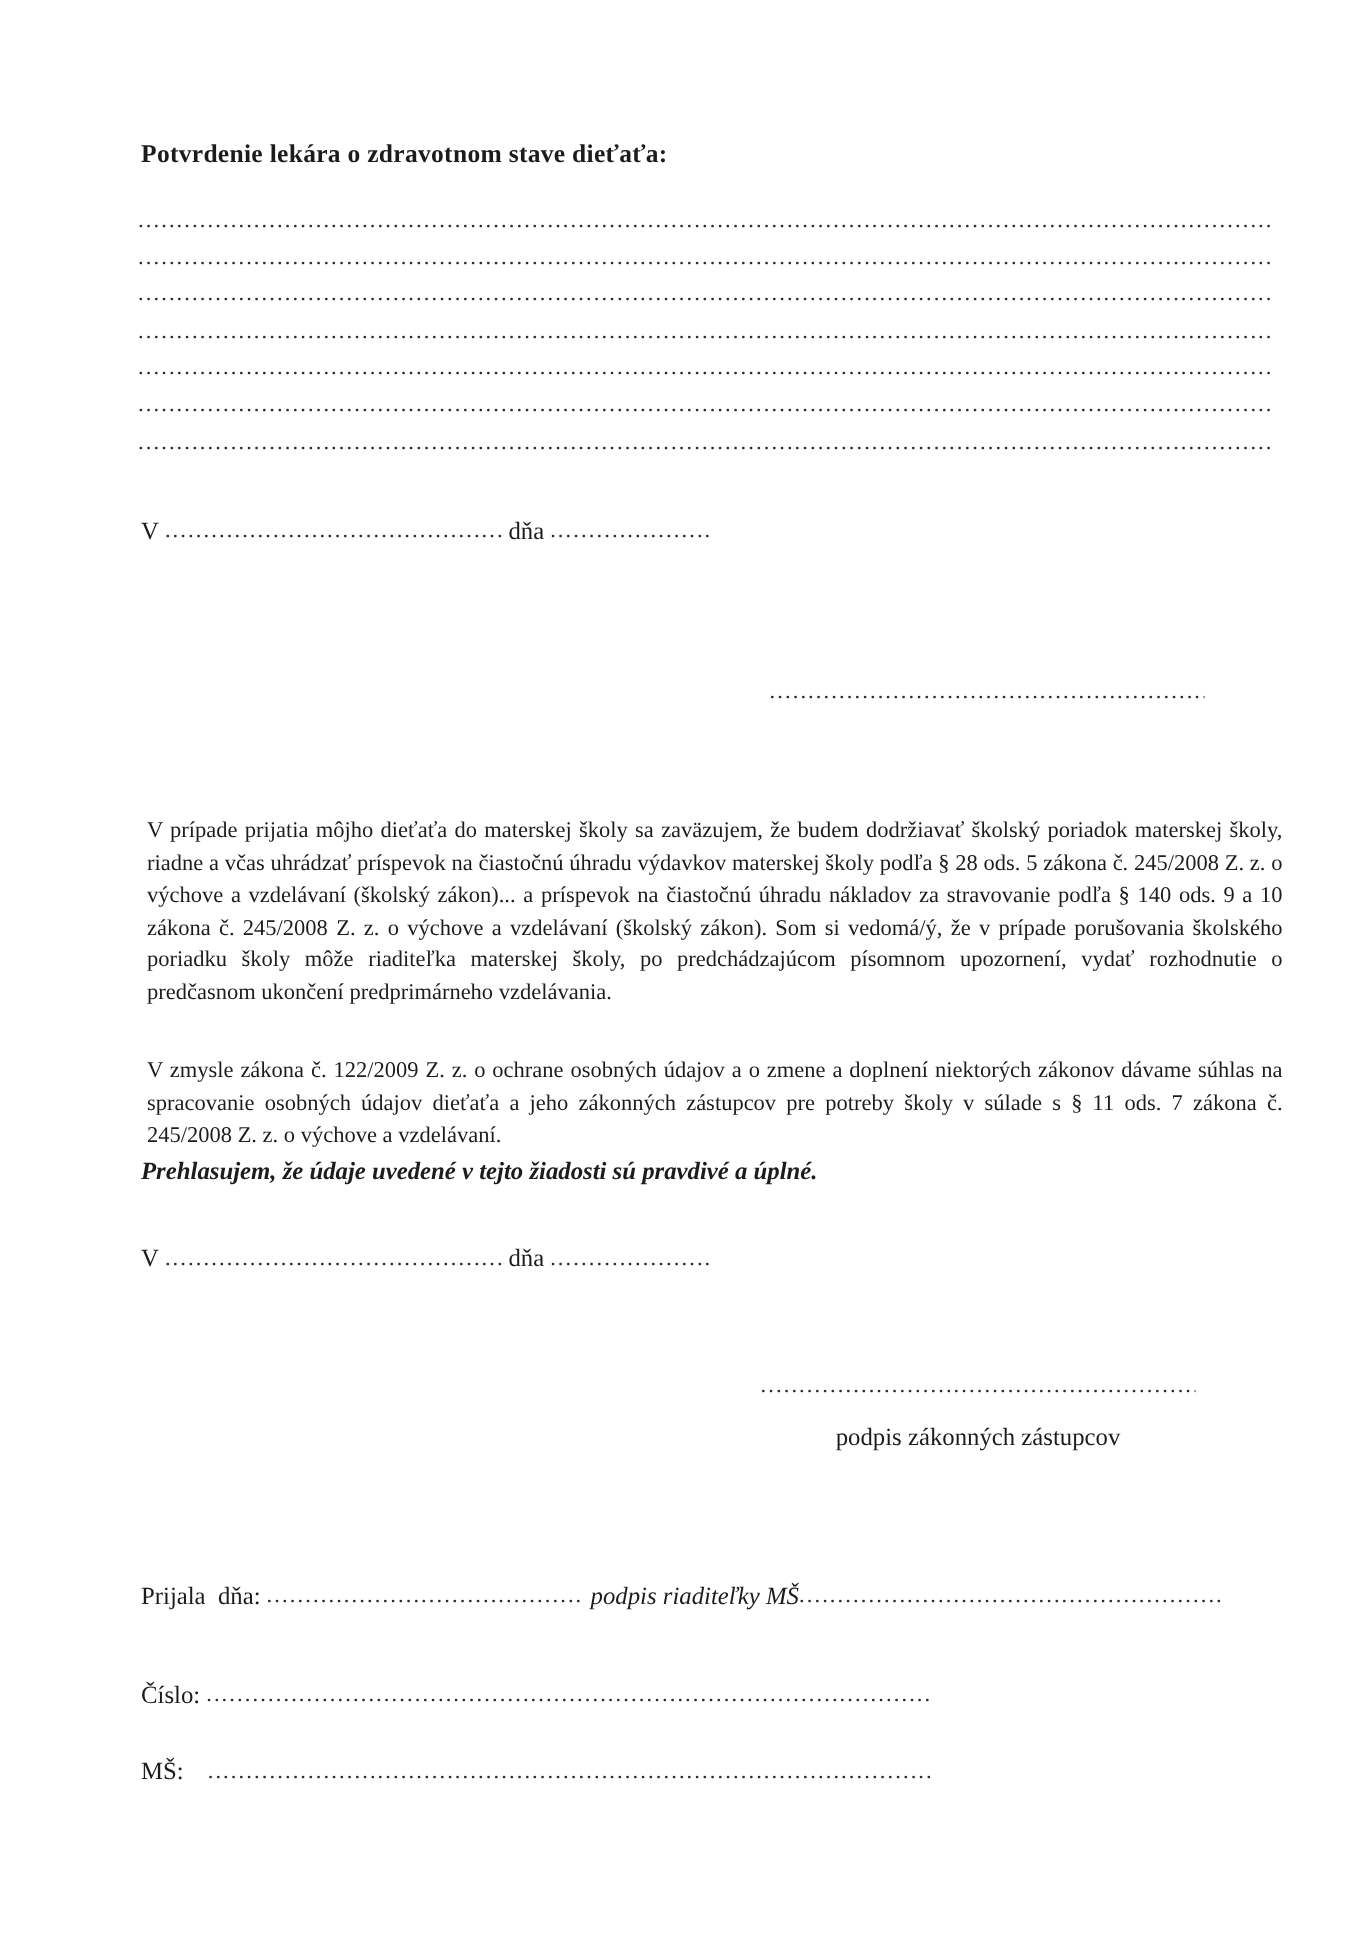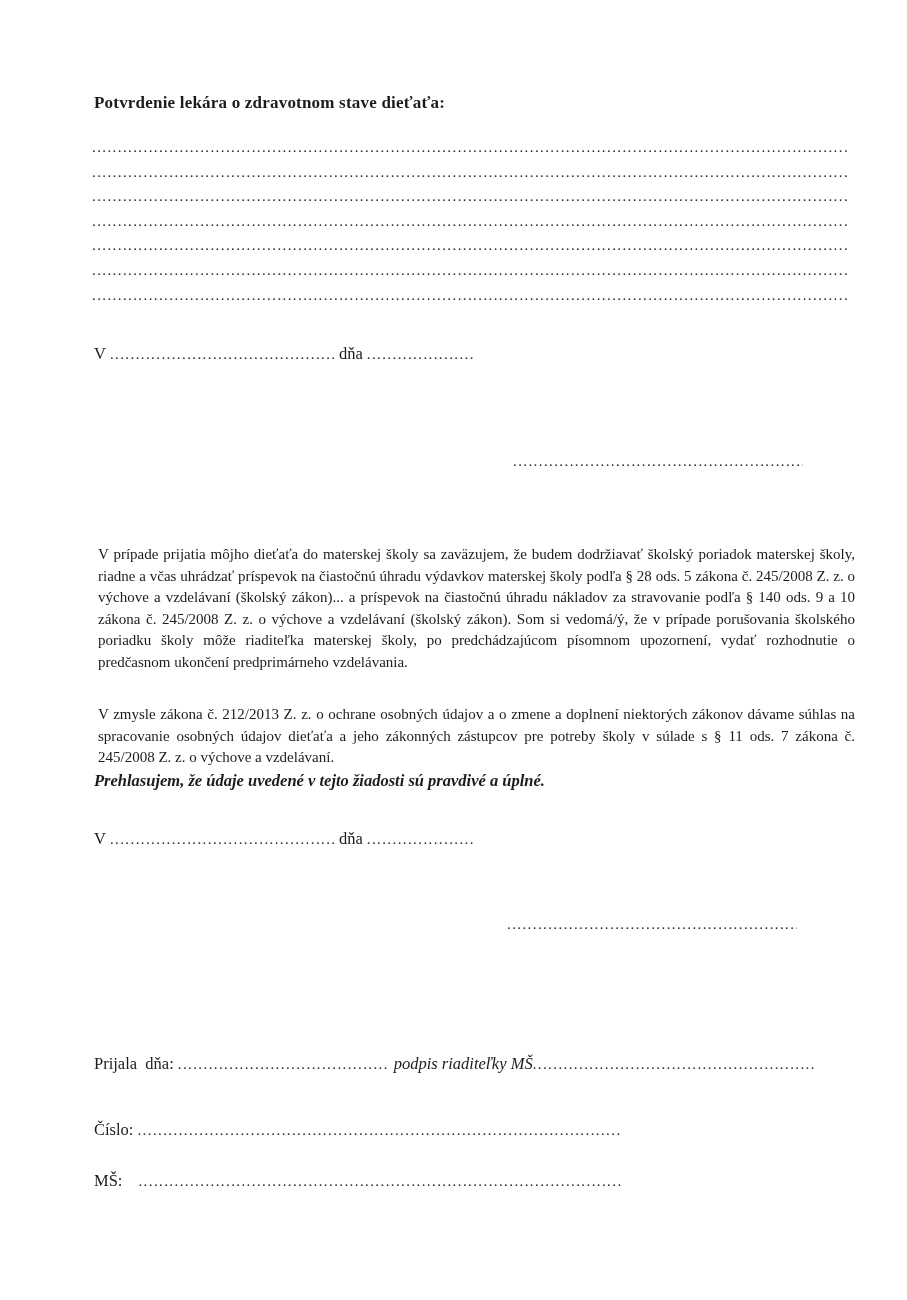--- a/index.html
+++ b/index.html
@@ -85,30 +85,31 @@
   <div class="abs pd pd1">
     <span>V</span><span class="dotfill w225">............................................................................................................................................................................................................................................................</span><span>dňa</span><span class="dotfill w108">............................................................................................................................................................................................................................................................</span>
   </div>
 
   <div class="abs sig-block sig-doctor">
     <div class="sigline">............................................................................................................................................................................................................................................................</div>
   </div>
 
   <p class="abs para para-commitment">V prípade prijatia môjho dieťaťa do materskej školy sa zaväzujem, že budem dodržiavať školský poriadok materskej školy, riadne a včas uhrádzať príspevok na čiastočnú úhradu výdavkov materskej školy podľa § 28 ods. 5 zákona č. 245/2008 Z. z. o výchove a vzdelávaní (školský zákon)... a príspevok na čiastočnú úhradu nákladov za stravovanie podľa § 140 ods. 9 a 10 zákona č. 245/2008 Z. z. o výchove a vzdelávaní (školský zákon). Som si vedomá/ý, že v prípade porušovania školského poriadku školy môže riaditeľka materskej školy, po predchádzajúcom písomnom upozornení, vydať rozhodnutie o predčasnom ukončení predprimárneho vzdelávania.</p>
 
-  <p class="abs para para-consent">V zmysle zákona č. 212/2013 Z. z. o ochrane osobných údajov a o zmene a doplnení niektorých zákonov dávame súhlas na spracovanie osobných údajov dieťaťa a jeho zákonných zástupcov pre potreby školy v súlade s § 11 ods. 7 zákona č. 245/2008 Z. z. o výchove a vzdelávaní.</p>
+  <p class="abs para para-consent">V zmysle zákona č. 122/2009 Z. z. o ochrane osobných údajov a o zmene a doplnení niektorých zákonov dávame súhlas na spracovanie osobných údajov dieťaťa a jeho zákonných zástupcov pre potreby školy v súlade s § 11 ods. 7 zákona č. 245/2008 Z. z. o výchove a vzdelávaní.</p>
 
   <p class="abs declaration">Prehlasujem, že údaje uvedené v tejto žiadosti sú pravdivé a úplné.</p>
 
   <div class="abs pd pd2">
     <span>V</span><span class="dotfill w225">............................................................................................................................................................................................................................................................</span><span>dňa</span><span class="dotfill w108">............................................................................................................................................................................................................................................................</span>
   </div>
 
   <div class="abs sig-block sig-guardian">
     <div class="sigline">............................................................................................................................................................................................................................................................</div>
+    <div class="sig-caption">podpis zákonných zástupcov</div>
   </div>
 
   <div class="abs fill-line received">
     <span class="label-pre">Prijala  dňa:</span><span class="dotfill w210">............................................................................................................................................................................................................................................................</span><span class="mid-label">podpis riaditeľky MŠ</span><span class="dotfill w282" style="margin-left:0;">............................................................................................................................................................................................................................................................</span>
   </div>
 
   <div class="abs fill-line cislo">
     <span>Číslo:</span><span class="dotfill w483">............................................................................................................................................................................................................................................................</span>
   </div>
 

